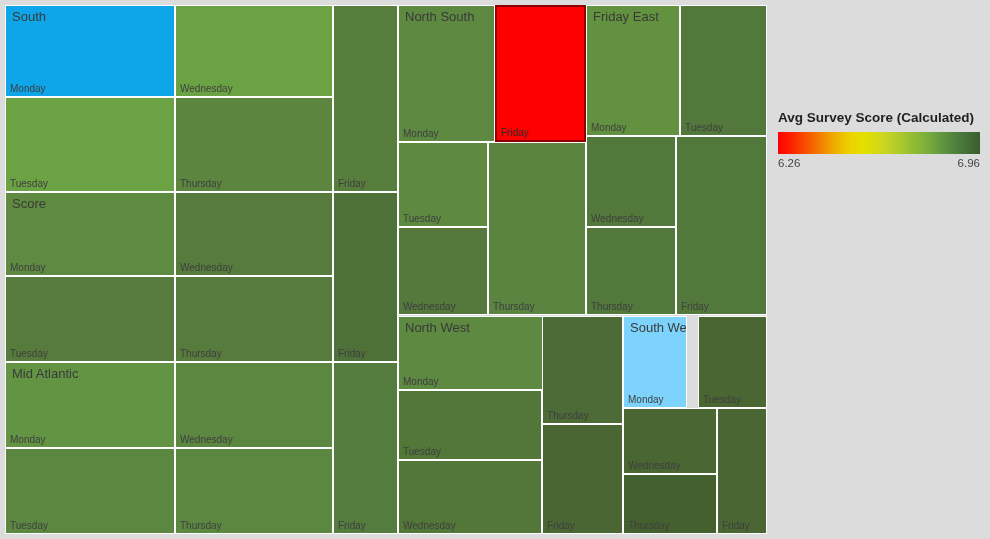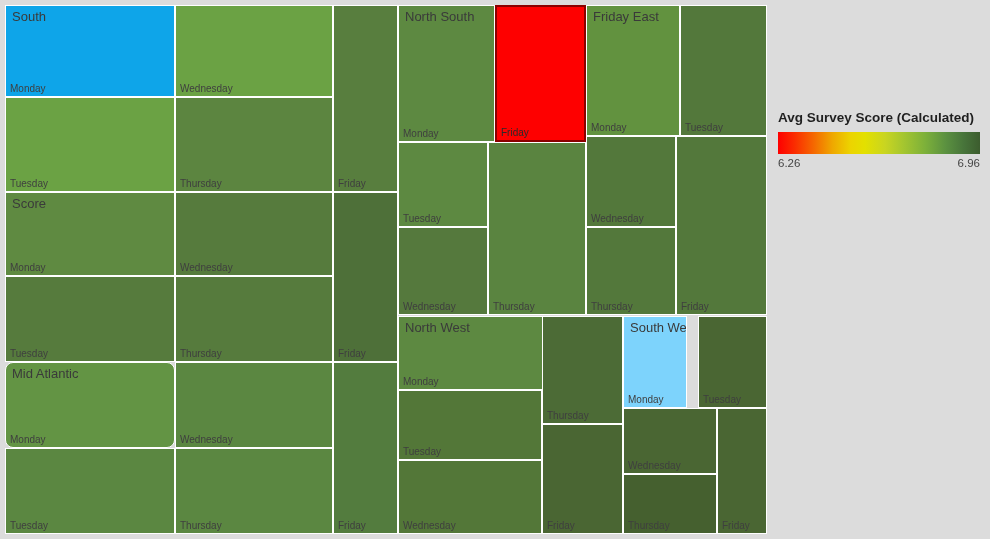--- a/index.html
+++ b/index.html
@@ -164,21 +164,21 @@
     </div>
     <div class="cell" style="left: 5px; top: 276px; width: 170px; height: 86px; background: rgb(86, 123, 61);">
       <span class="day-label">Tuesday</span>
     </div>
     <div class="cell" style="left: 175px; top: 276px; width: 158px; height: 86px; background: rgb(86, 123, 61);">
       <span class="day-label">Thursday</span>
     </div>
     <div class="cell" style="left: 333px; top: 192px; width: 65px; height: 170px; background: rgb(78, 112, 57);">
       <span class="day-label">Friday</span>
     </div>
-    <div class="cell" style="left: 5px; top: 362px; width: 170px; height: 86px; background: rgb(99, 148, 68); border-radius: 8px;">
+    <div class="cell" style="left: 5px; top: 362px; width: 170px; height: 86px; background: rgb(99, 148, 68);">
       <span class="group-label">Mid Atlantic</span>
       <span class="day-label">Monday</span>
     </div>
     <div class="cell" style="left: 175px; top: 362px; width: 158px; height: 86px; background: rgb(91, 135, 65);">
       <span class="day-label">Wednesday</span>
     </div>
     <div class="cell" style="left: 5px; top: 448px; width: 170px; height: 86px; background: rgb(91, 135, 65);">
       <span class="day-label">Tuesday</span>
     </div>
     <div class="cell" style="left: 175px; top: 448px; width: 158px; height: 86px; background: rgb(91, 135, 65);">

